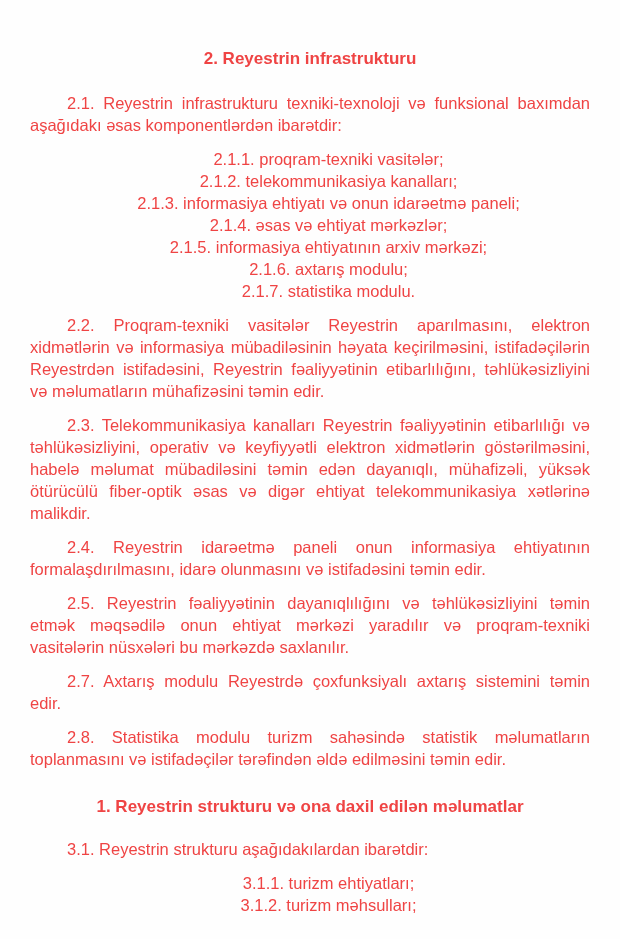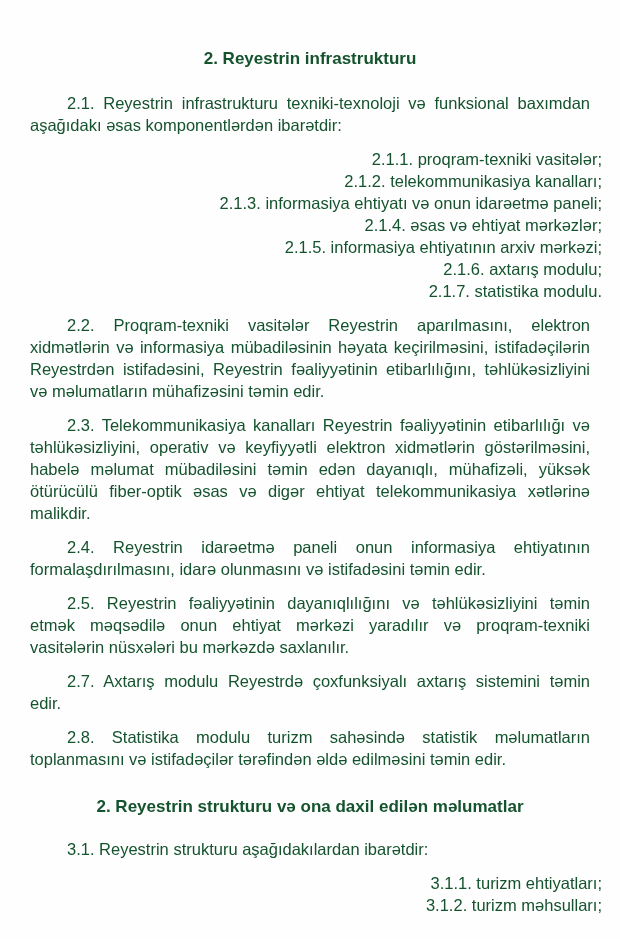--- a/index.html
+++ b/index.html
@@ -5,21 +5,21 @@
   html, body {
     margin: 0;
     padding: 0;
     background: #ffffff;
   }
   .page {
     width: 620px;
     height: 939px;
     box-sizing: border-box;
     background: #fefefe;
-    color: #14532d;
+    color: #ef4444;
     font-family: "Liberation Sans", sans-serif;
     font-size: 16.5px;
     line-height: 22px;
     padding: 48px 18px 30px 18px;
     overflow: hidden;
   }
   .heading {
     margin: 0 0 22px 0;
     text-align: center;
     font-weight: bold;
@@ -31,21 +31,21 @@
     margin-bottom: 20px;
   }
   .para {
     margin: 12px;
     text-indent: 37px;
     text-align: justify;
   }
   .list-item {
     margin: 0;
     text-indent: 37px;
-    text-align: right;
+    text-align: center;
   }
 </style>
 </head>
 <body>
 
 <div class="page">
   <h2 class="heading">2. Reyestrin infrastrukturu</h2>
 
   <p class="para">2.1. Reyestrin infrastrukturu texniki-texnoloji və funksional baxımdan aşağıdakı əsas komponentlərdən ibarətdir:</p>
   <p class="list-item">2.1.1. proqram-texniki vasitələr;</p>
@@ -56,18 +56,18 @@
   <p class="list-item">2.1.6. axtarış modulu;</p>
   <p class="list-item">2.1.7. statistika modulu.</p>
 
   <p class="para">2.2. Proqram-texniki vasitələr Reyestrin aparılmasını, elektron xidmətlərin və informasiya mübadiləsinin həyata keçirilməsini, istifadəçilərin Reyestrdən istifadəsini, Reyestrin fəaliyyətinin etibarlılığını, təhlükəsizliyini və məlumatların mühafizəsini təmin edir.</p>
   <p class="para">2.3. Telekommunikasiya kanalları Reyestrin fəaliyyətinin etibarlılığı və təhlükəsizliyini, operativ və keyfiyyətli elektron xidmətlərin göstərilməsini, habelə məlumat mübadiləsini təmin edən dayanıqlı, mühafizəli, yüksək ötürücülü fiber-optik əsas və digər ehtiyat telekommunikasiya xətlərinə malikdir.</p>
   <p class="para">2.4. Reyestrin idarəetmə paneli onun informasiya ehtiyatının formalaşdırılmasını, idarə olunmasını və istifadəsini təmin edir.</p>
   <p class="para">2.5. Reyestrin fəaliyyətinin dayanıqlılığını və təhlükəsizliyini təmin etmək məqsədilə onun ehtiyat mərkəzi yaradılır və proqram-texniki vasitələrin nüsxələri bu mərkəzdə saxlanılır.</p>
   <p class="para">2.7. Axtarış modulu Reyestrdə çoxfunksiyalı axtarış sistemini təmin edir.</p>
   <p class="para">2.8. Statistika modulu turizm sahəsində statistik məlumatların toplanmasını və istifadəçilər tərəfindən əldə edilməsini təmin edir.</p>
 
-  <h2 class="heading spaced-top">2. Reyestrin strukturu və ona daxil edilən məlumatlar</h2>
+  <h2 class="heading spaced-top">1. Reyestrin strukturu və ona daxil edilən məlumatlar</h2>
 
   <p class="para">3.1. Reyestrin strukturu aşağıdakılardan ibarətdir:</p>
   <p class="list-item">3.1.1. turizm ehtiyatları;</p>
   <p class="list-item">3.1.2. turizm məhsulları;</p>
 </div>
 
 </body></html>

